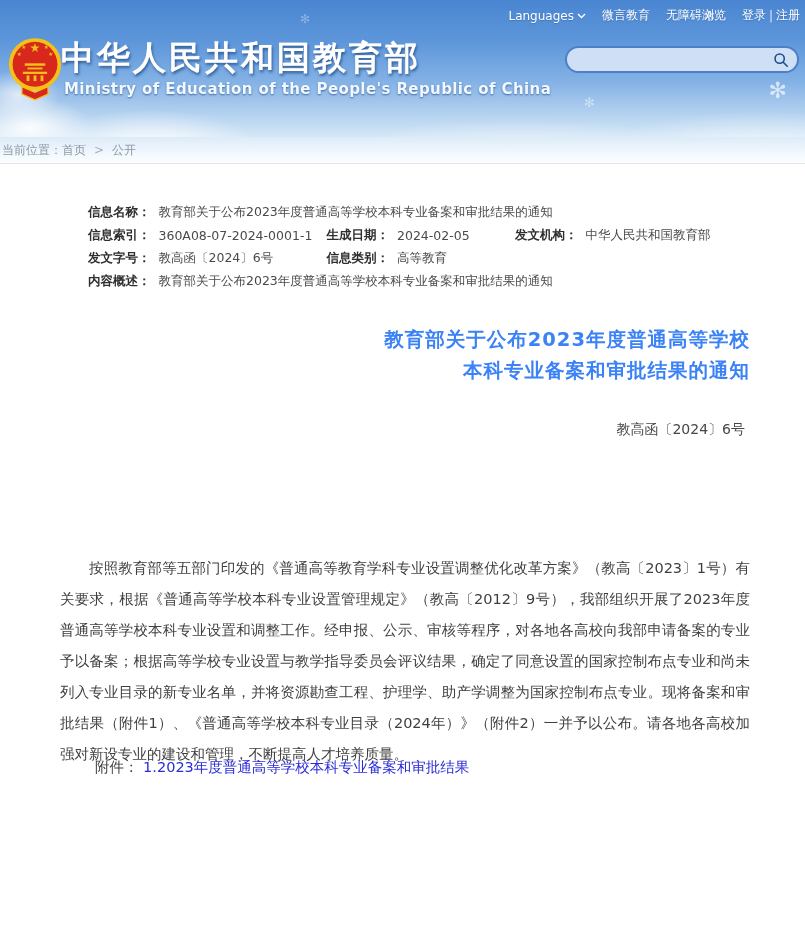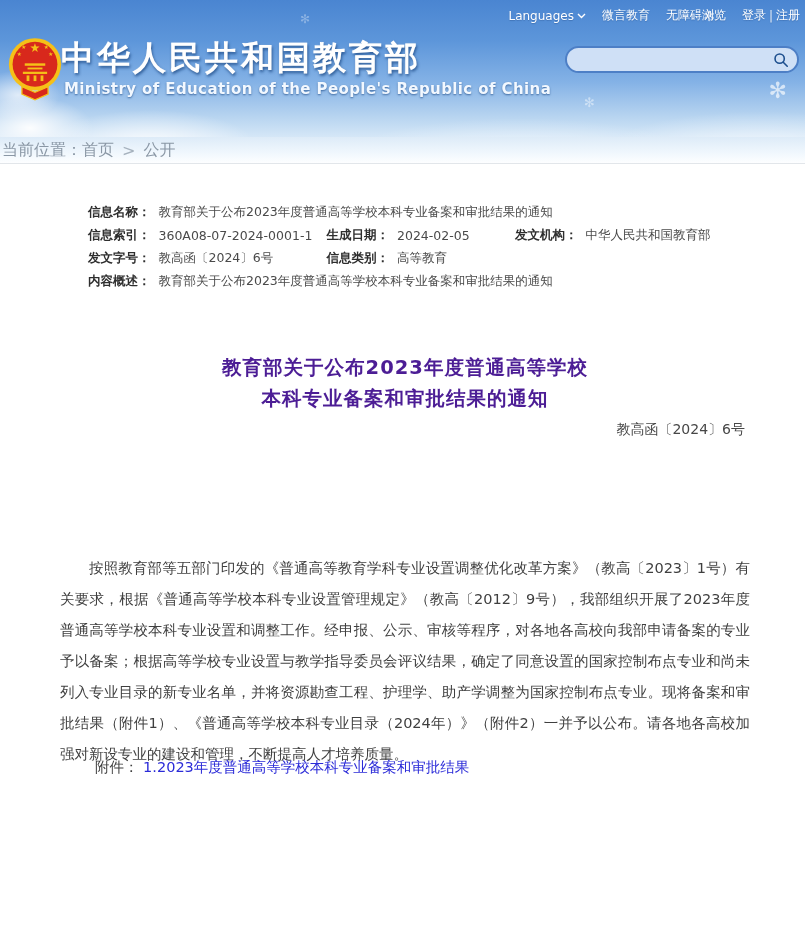--- a/index.html
+++ b/index.html
@@ -65,36 +65,36 @@
     font-size:12px; color:#2a4f85; min-width:0;
   }
   .search .mag { width:16px; height:16px; cursor:pointer; flex:none; }
 
   
   .crumbbar {
     position:absolute; left:0; top:137px; width:805px; height:27px;
     background:linear-gradient(180deg,#ddebf8 0%,#f3f9fe 70%,#fdfeff 100%);
     border-bottom:1px solid #e2e6ea;
     display:flex; align-items:center; padding-left:2px;
-    font-size:16px; color:#8a97a5;
+    font-size:12px; color:#8a97a5;
   }
   .crumbbar .crumb-link { color:#8a97a5; cursor:pointer; }
   .crumbbar .sep { margin:0 8px; color:#a5b1bd; }
 
   
   .meta { position:absolute; left:60px; top:201px; width:690px; font-size:12.5px; color:#4a4a4a; }
   .meta .row { display:flex; height:23px; align-items:center; white-space:nowrap;margin-left:28px; }
   .meta .lbl { font-weight:bold; color:#2e2e2e; margin-right:8px; }
   .meta .w155 { width:168px; }
   .meta .w120 { width:118px; }
 
   
   .doc-title {
-    position:absolute; left:60px; top:352px; width:690px; text-align:center;
-    font-size:19.5px; font-weight:bold; color:#4c1d95; line-height:31px; letter-spacing:1px;
+    position:absolute; left:60px; top:324px; width:690px; text-align:right;
+    font-size:19.5px; font-weight:bold; color:#3b82f6; line-height:31px; letter-spacing:1px;
   }
   .doc-number { position:absolute; right:60px; top:421px; font-size:14px; color:#474747; }
   .salutation {
     position:absolute; left:60px; top:476px; width:690px;
     font-size:14.5px; color:#3f3f3f; line-height:31px; text-align:justify;
   }
   .body-par {
     position:absolute; left:60px; top:553px; width:690px;
     font-size:14.5px; color:#3f3f3f; line-height:31px; text-indent:2em; text-align:justify;
   }

